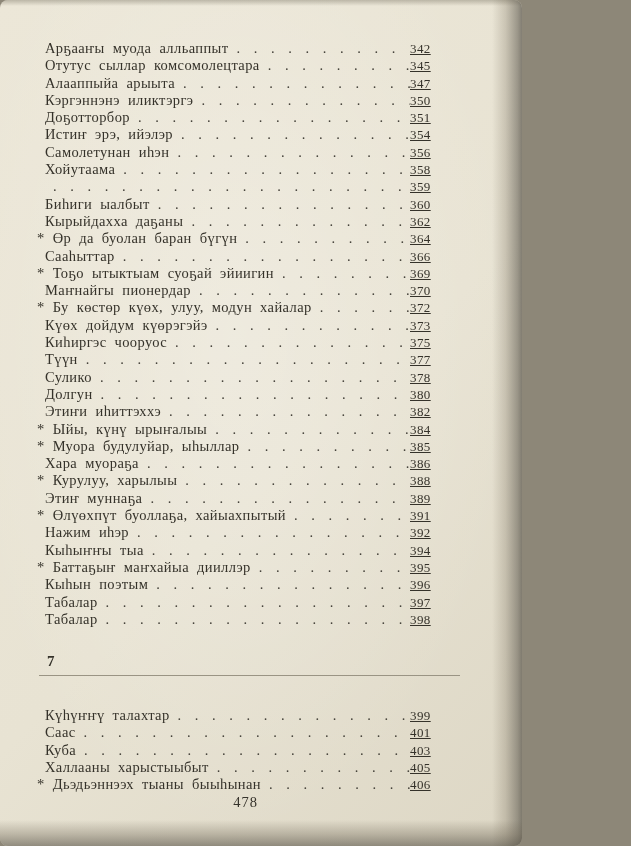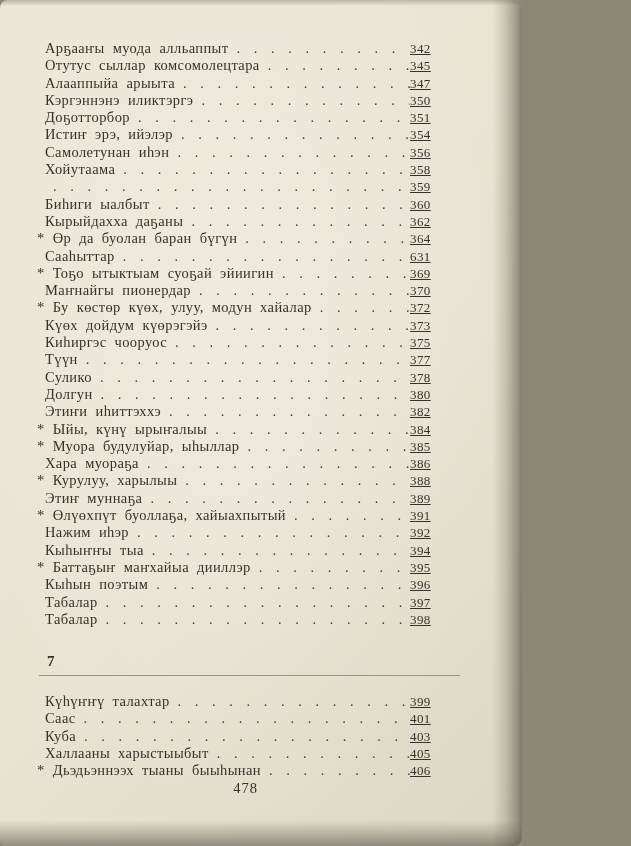--- a/index.html
+++ b/index.html
@@ -74,21 +74,21 @@
     font-weight:bold;
     letter-spacing:1px;
   }
   .section-rule{
     margin-top:5px;
     margin-left:-8px;
     width:calc(100% + 22px);
     height:1px;
     background:#9a9484;
   }
-  #toc-part2{margin-top:17px;}
+  #toc-part2{margin-top:31px;}
   .footer{
     margin-top:0;
     text-align:center;
     font-size:14.5px;
     letter-spacing:1px;
   }
 </style>
 </head>
 <body>
 
@@ -152,21 +152,21 @@
           <span class="page-num">362</span>
         </div>
         <div class="toc-line">
           <span class="title starred">* Өр да буолан баран бүгүн</span>
           <span class="dots"></span>
           <span class="page-num">364</span>
         </div>
         <div class="toc-line">
           <span class="title">Сааһыттар</span>
           <span class="dots"></span>
-          <span class="page-num">631</span>
+          <span class="page-num">366</span>
         </div>
         <div class="toc-line">
           <span class="title starred">* Тоҕо ытыктыам суоҕай эйиигин</span>
           <span class="dots"></span>
           <span class="page-num">369</span>
         </div>
         <div class="toc-line">
           <span class="title">Маҥнайгы пионердар</span>
           <span class="dots"></span>
           <span class="page-num">370</span>

